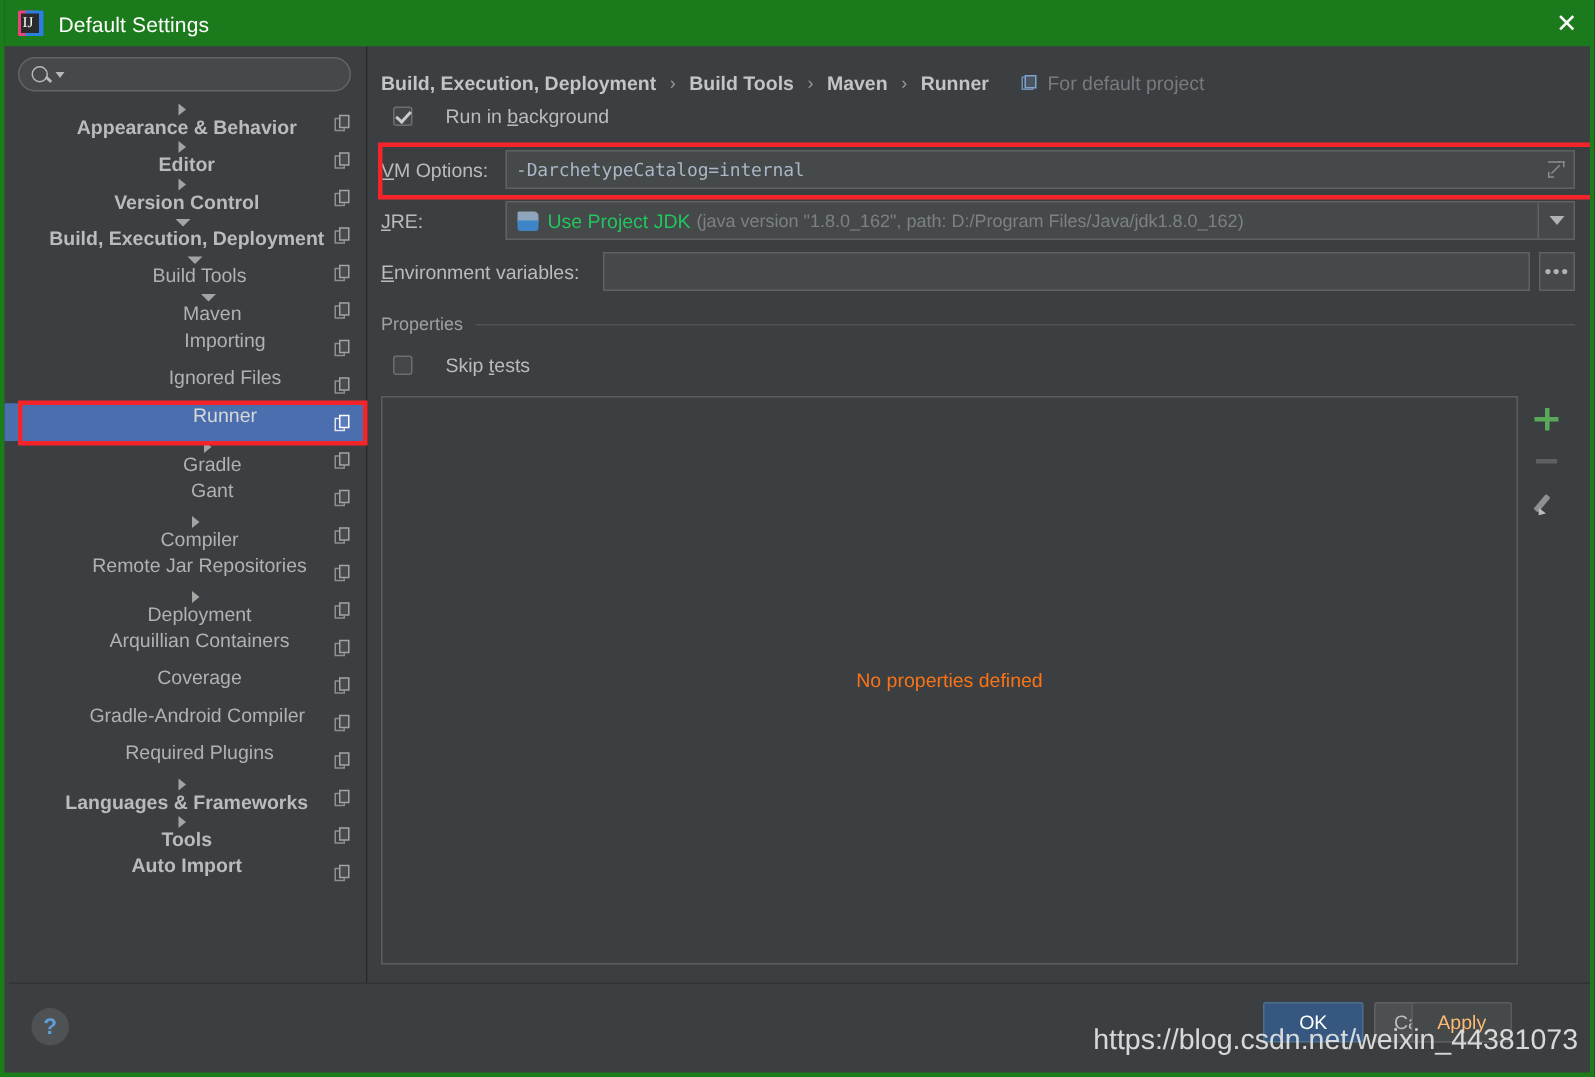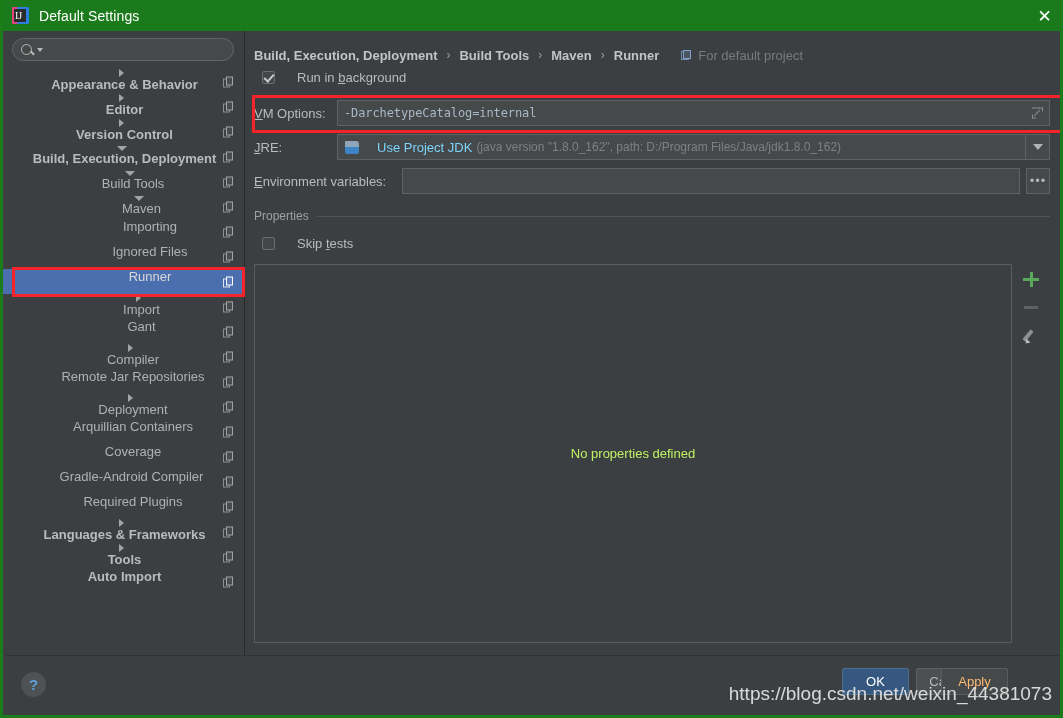--- a/index.html
+++ b/index.html
@@ -205,21 +205,21 @@
   .expand-icon .a2 { left:0; bottom:0; border:none; border-bottom:1px solid #8b8d8e; border-left:1px solid #8b8d8e; }
 
   .combo {
     background: #45494a; border: 1px solid #5e6264;
     height: 26px; display: flex; align-items: center;
     padding: 0 0 0 7px; position: relative;
   }
   .jdk-icon { width: 14px; height: 13px; position: relative; flex:none; margin-right:6px; }
   .jdk-icon .top { position:absolute; left:0; top:0; width:14px; height:7px; background:#8fa5bb; border-radius:1px 3px 0 0;}
   .jdk-icon .bot { position:absolute; left:0; top:6px; width:14px; height:7px; background:#3d85c6; border-radius:0 0 2px 2px;}
-  .combo-main { font-size: 13px; color: #7dd3fc; white-space: nowrap; margin-left: 12px; }
+  .combo-main { font-size: 13px; color: #22c55e; white-space: nowrap; }
   .combo-dim { font-size: 12px; color: #7e8184; white-space: nowrap; margin-left: 4px; }
   .combo-arrow-box {
     position: absolute; right: 0; top: 0; bottom: 0; width: 24px;
     display: flex; align-items: center; justify-content: center;
     border-left: 1px solid #5e6264;
   }
   .combo-arrow {
     width:0;height:0;border-left:5px solid transparent;border-right:5px solid transparent;
     border-top:6px solid #b0b2b4;
   }
@@ -238,21 +238,21 @@
   .group-line { flex: 1; height: 1px; background: #4f5355; margin-left: 8px; }
 
   .prop-panel {
     margin-top: 9px; height: 379px; display: flex;
     background: #3c3f41;
   }
   .prop-table {
     flex: 1; border: 1px solid #5a5d5f; background: #3c3f41;
     display: flex; align-items: center; justify-content: center;
   }
-  .empty-text { font-size: 13px; color: #bef264; }
+  .empty-text { font-size: 13px; color: #f97316; }
   .prop-toolbar {
     width: 38px; display: flex; flex-direction: column;
     align-items: center; padding-top: 7px; gap: 16px;
   }
   .tb-plus { position: relative; width: 16px; height: 16px; }
   .tb-plus::before, .tb-plus::after {
     content:""; position:absolute; background:#5aa85a;
   }
   .tb-plus::before { left:7px; top:1px; width:2.5px; height:15px; }
   .tb-plus::after  { left:0px; top:7px; width:16px; height:2.5px; }
@@ -401,21 +401,21 @@
             <div class="sel-marker"></div>
             <div class="arrow none" style="width: 11px;"></div>
             <span class="tree-label">Runner</span>
             <span class="copy-icon">
               <i class="b"></i>
               <i class="f"></i>
             </span>
           </div>
           <div class="tree-row" style="padding-left: 44px;">
             <div class="arrow "></div>
-            <span class="tree-label">Import</span>
+            <span class="tree-label">Gradle</span>
             <span class="copy-icon">
               <i class="b"></i>
               <i class="f"></i>
             </span>
           </div>
           <div class="tree-row" style="padding-left: 44px;">
             <div class="arrow none" style="width: 11px;"></div>
             <span class="tree-label">Gant</span>
             <span class="copy-icon">
               <i class="b"></i>

